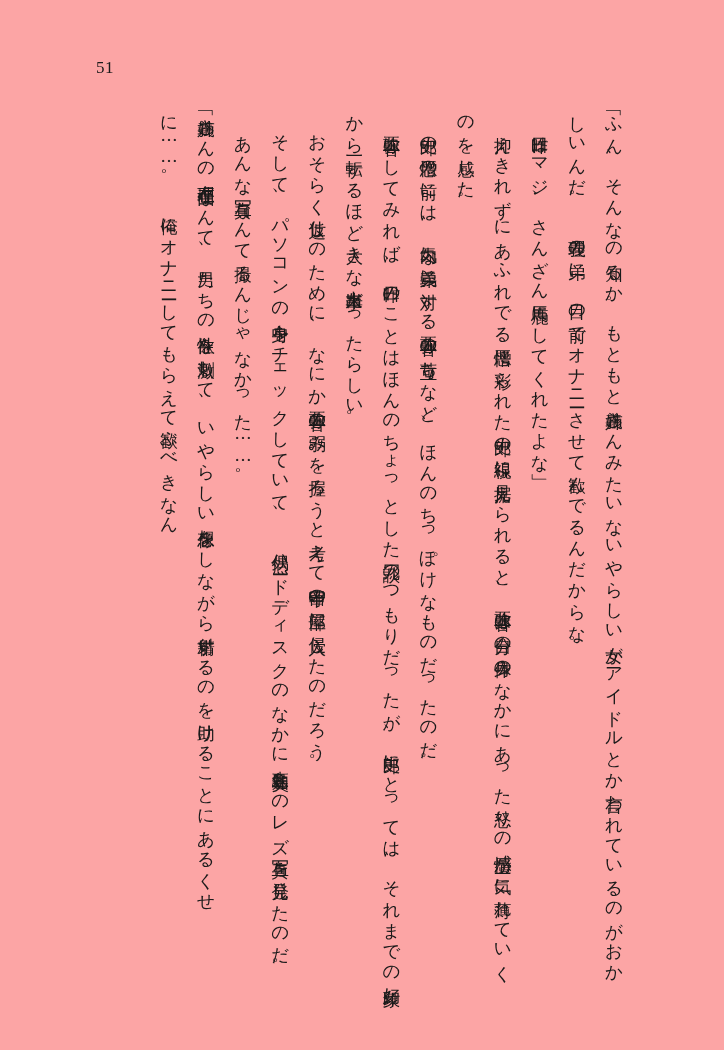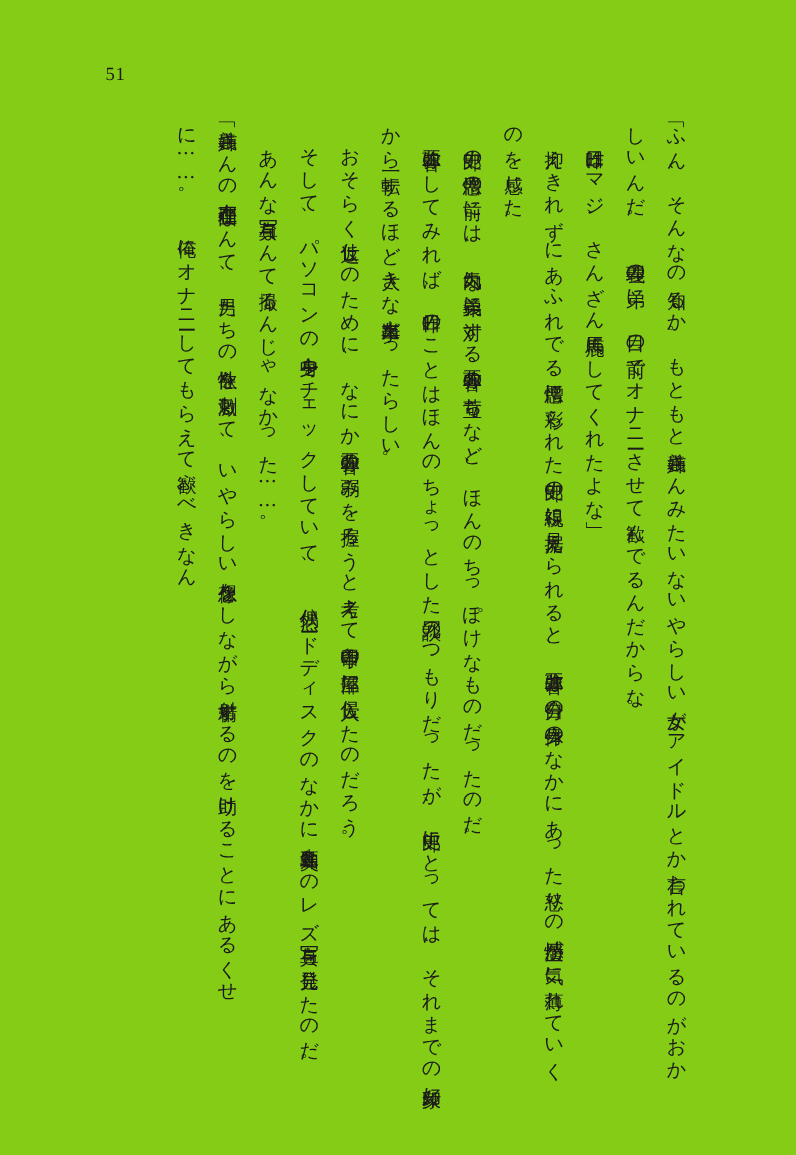--- a/index.html
+++ b/index.html
@@ -4,21 +4,21 @@
 <style>
   html, body {
     margin: 0;
     padding: 0;
     background: #ffffff;
   }
   .page {
     position: relative;
     width: 724px;
     height: 1050px;
-    background: #84cc16;
+    background: #fca5a5;
     overflow: hidden;
     font-family: "DejaVu Serif", "Liberation Serif", serif;
     color: #1a1a1a;
   }
   .page-number {
     position: absolute;
     top: 58px;
     left: 96px;
     font-size: 17px;
     font-family: "Liberation Serif", "DejaVu Serif", serif;

